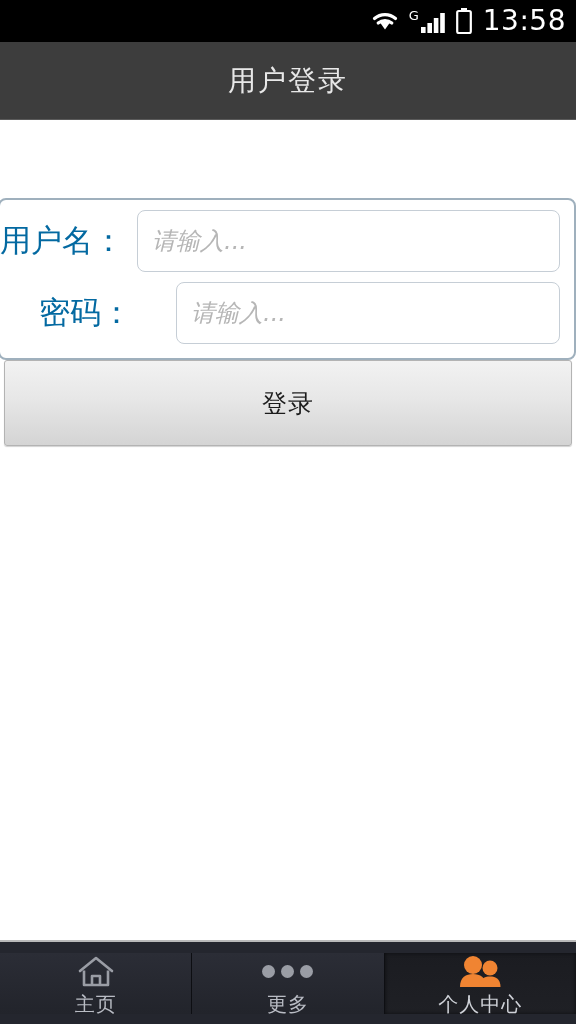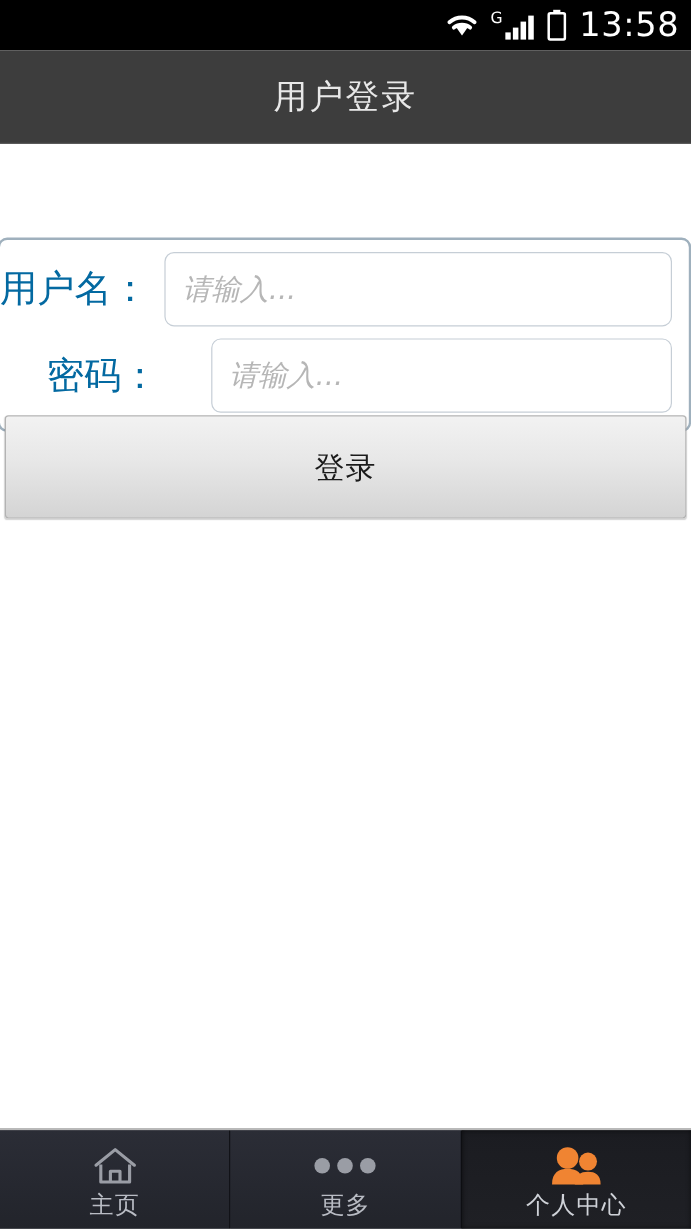--- a/index.html
+++ b/index.html
@@ -116,21 +116,21 @@
     align-items: center;
     padding-left: 14px;
     font-size: 24px;
     color: #b6b6b6;
     font-style: italic;
   }
 
   
   .button-row {
     position: absolute;
-    top: 226px;
+    top: 240px;
     left: 0;
     width: 576px;
     height: 88px;
     display: flex;
     gap: 10px;
     padding: 0 4px;
   }
   .action-btn {
     flex: 1;
     height: 86px;
@@ -149,20 +149,21 @@
 
   
   .bottomnav {
     position: absolute;
     left: 0; bottom: 0;
     width: 576px;
     height: 84px;
     background: #24262e;
     border-top: 2px solid #b9b9b9;
     display: flex;
+    align-items: center;
   }
   .nav-tab {
     flex: 1;
     position: relative;
     display: flex;
     flex-direction: column;
     align-items: center;
     justify-content: center;
     gap: 3px;
     background: linear-gradient(to bottom, #2b2d36 0%, #22242b 100%);

